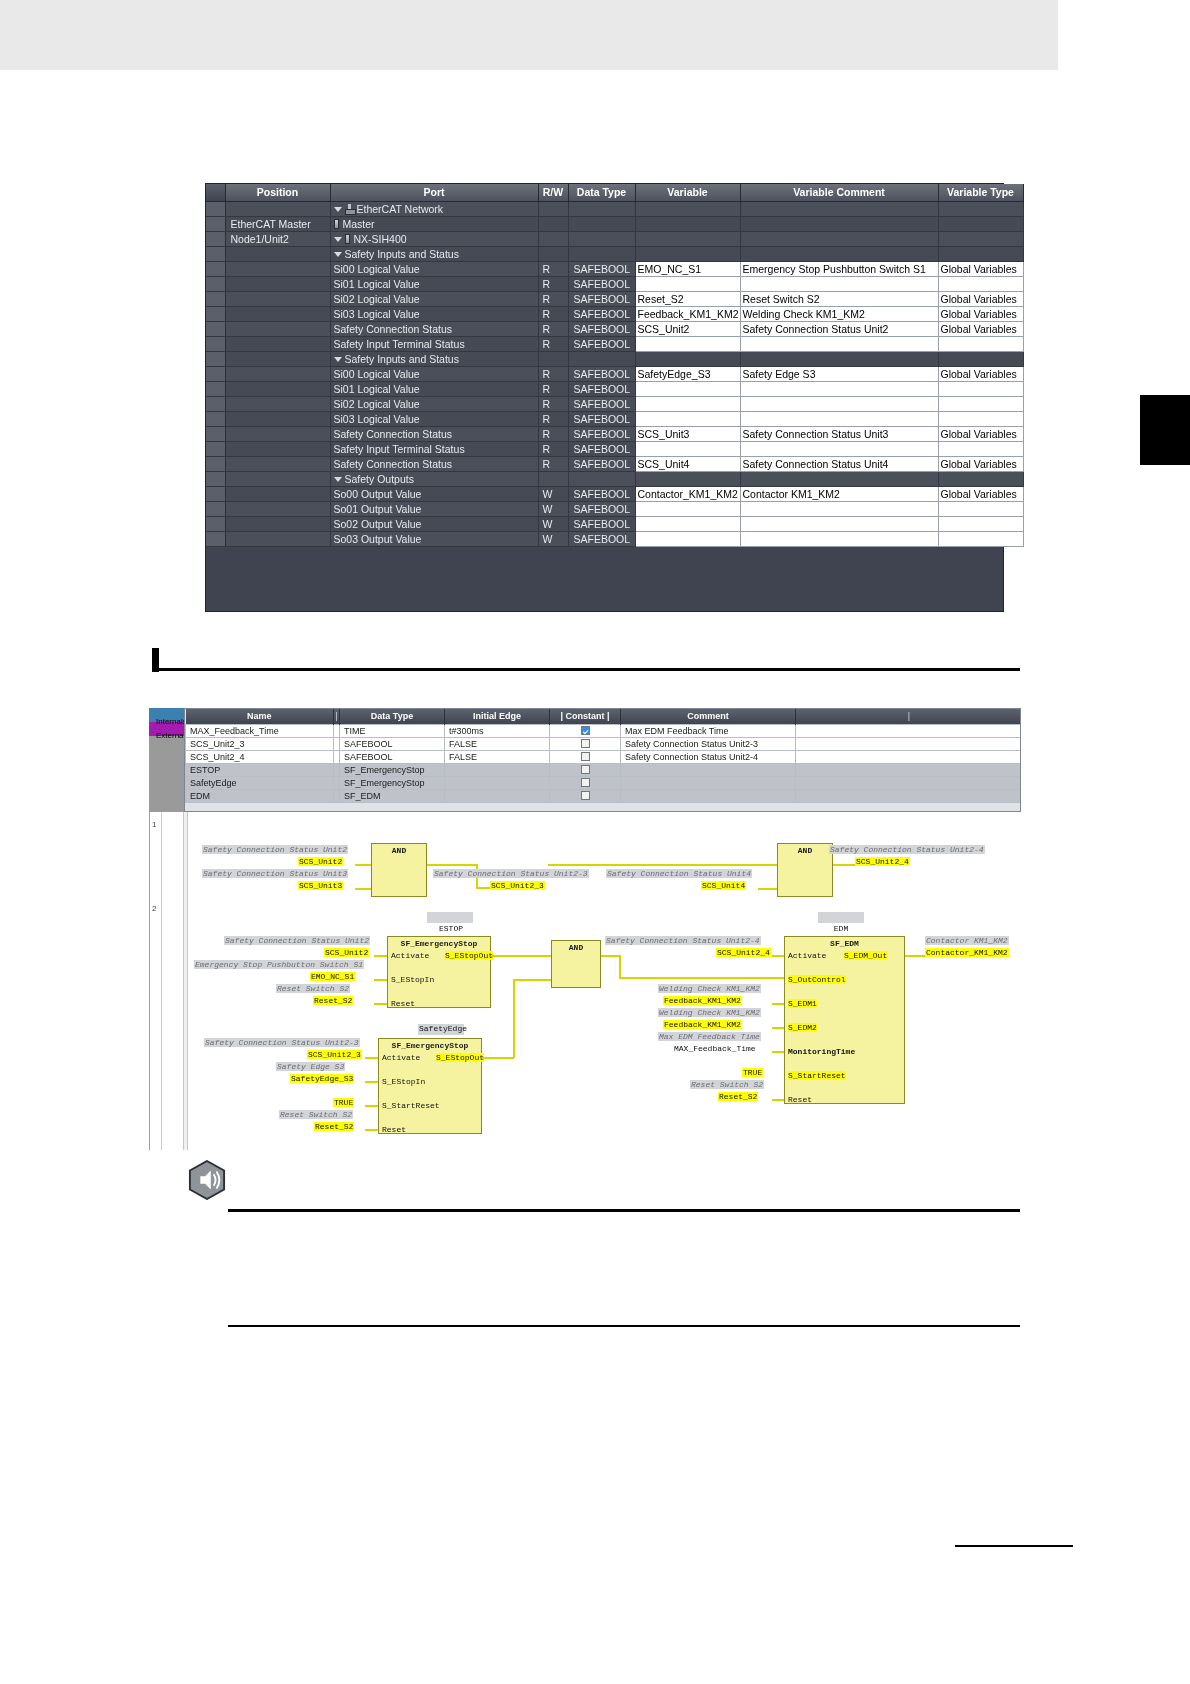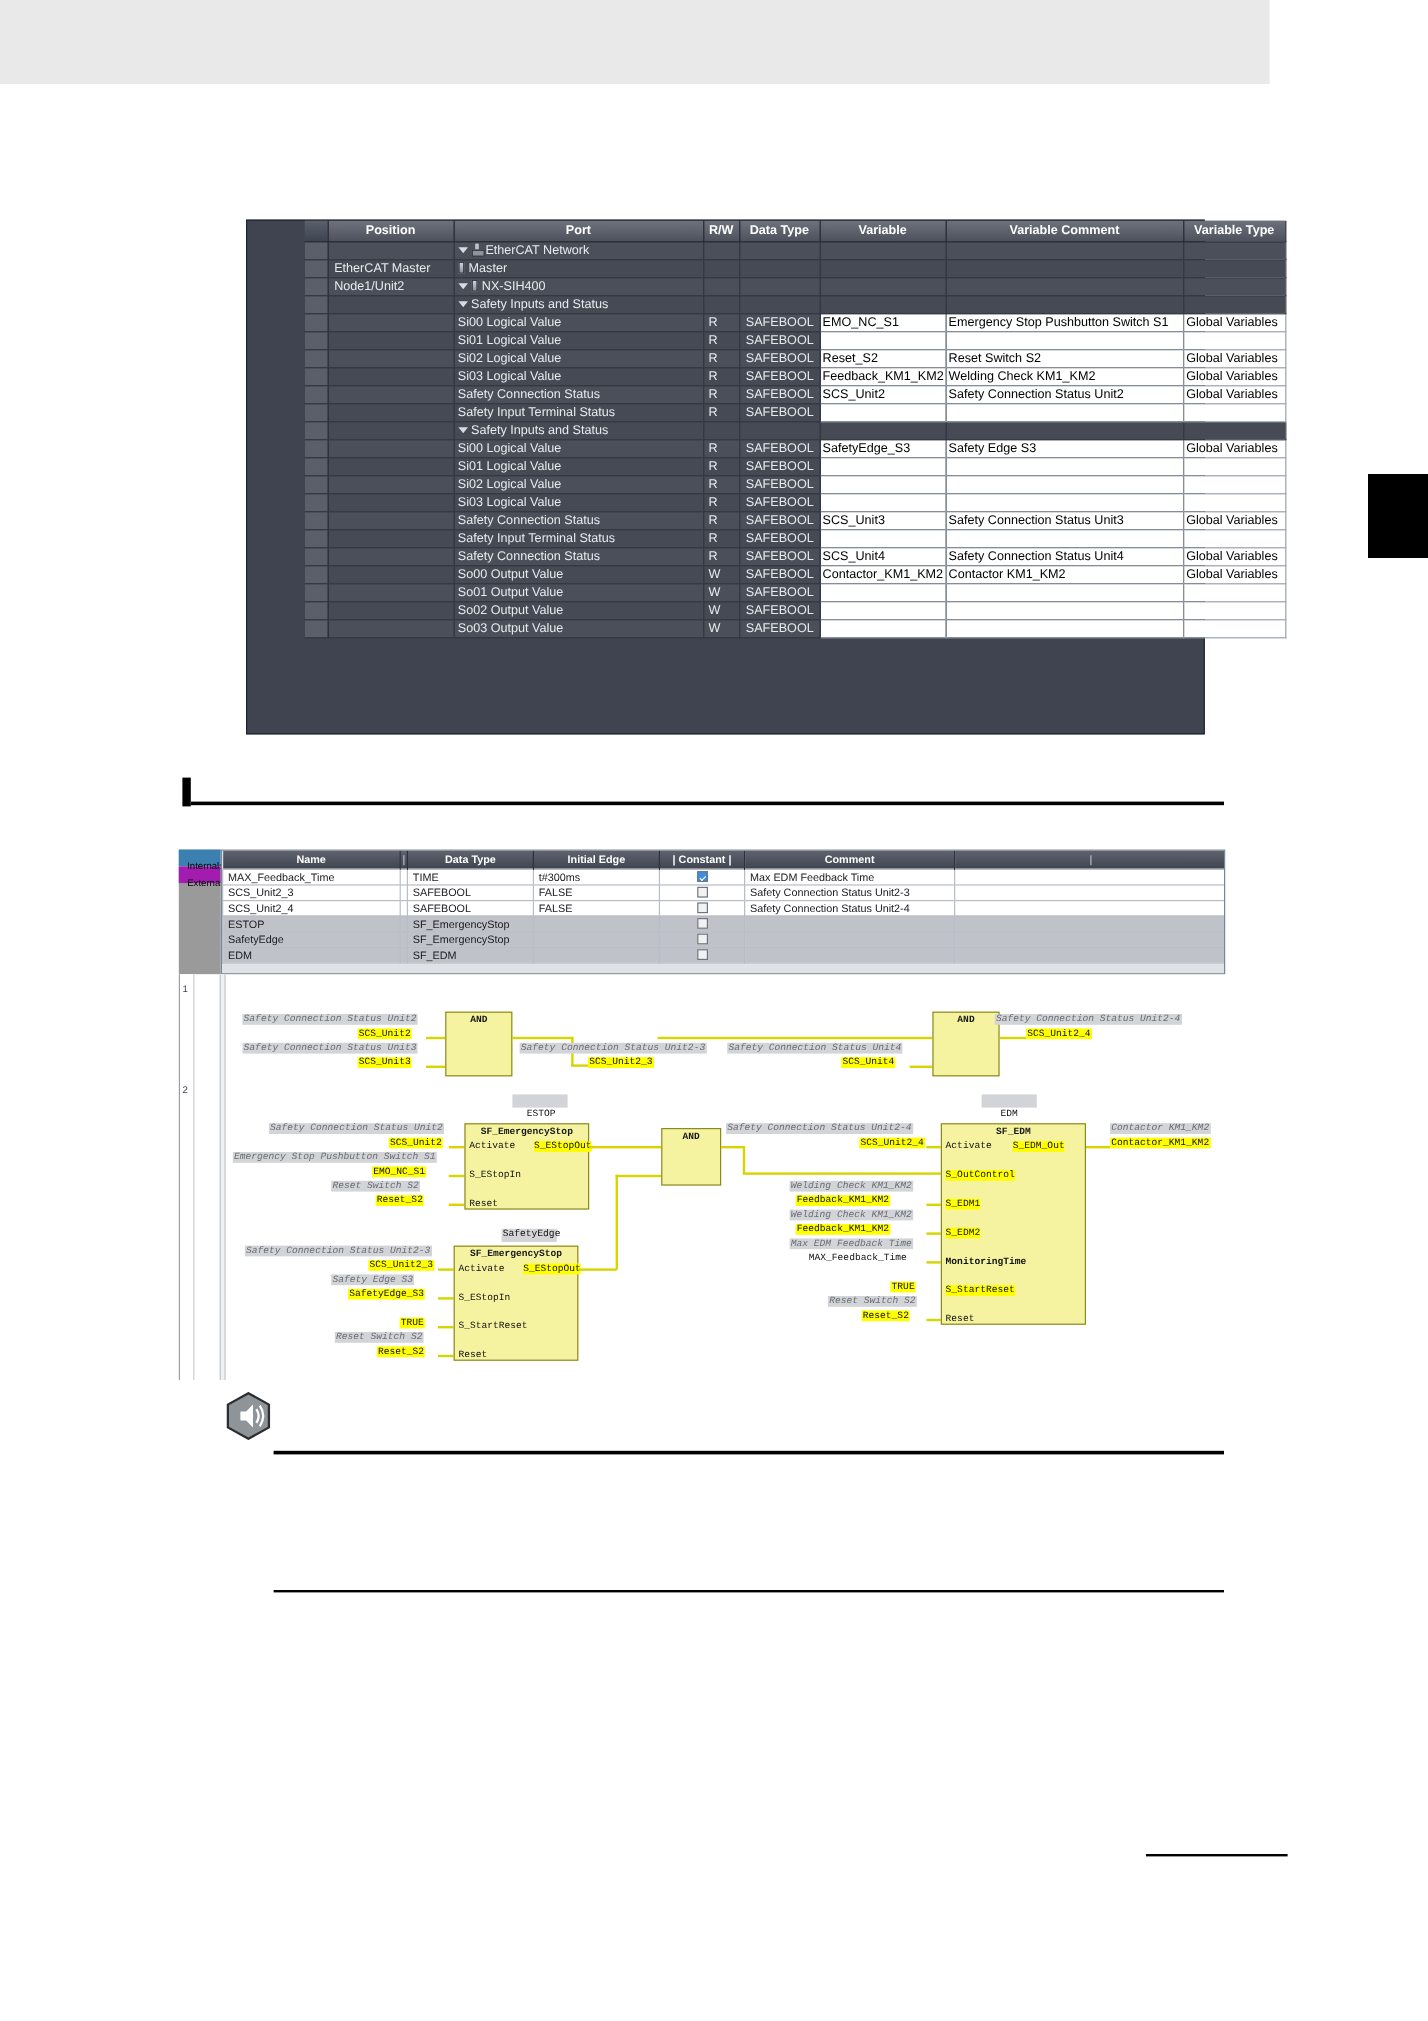--- a/index.html
+++ b/index.html
@@ -51,21 +51,21 @@
   
   .iomap{
     position:absolute; left:205px; top:183px;
     width:799px; height:429px;
     background:#3f4450;
     border:1px solid #20242c;
     font-size:10.5px;
     color:#e8eaee;
     user-select:none;
   }
-  .iomap table{ border-collapse:collapse; width:100%; table-layout:fixed;margin-left:48px; }
+  .iomap table{ border-collapse:collapse; width:100%; table-layout:fixed; }
   .iomap col.c-sel{ width:19px; }
   .iomap col.c-pos{ width:105px; }
   .iomap col.c-port{ width:208px; }
   .iomap col.c-rw{ width:30px; }
   .iomap col.c-dt{ width:67px; }
   .iomap col.c-var{ width:105px; }
   .iomap col.c-vc{ width:198px; }
   .iomap col.c-vt{ width:85px; }
 
   .iomap th{
@@ -434,20 +434,30 @@
         <tr>
           <td class="sel"></td>
           <td class="pos"></td>
           <td class="port ind3">Safety Connection Status</td>
           <td class="rw">R</td>
           <td class="dt">SAFEBOOL</td>
           <td class="edit">SCS_Unit4</td>
           <td class="edit">Safety Connection Status Unit4</td>
           <td class="edit">Global Variables</td>
         </tr>
+        <tr>
+          <td class="sel"></td>
+          <td class="pos"></td>
+          <td class="port ind2"><span class="tri"></span>Safety Outputs</td>
+          <td class="rw"></td>
+          <td class="dt"></td>
+          <td class="blank"></td>
+          <td class="blank"></td>
+          <td class="blank"></td>
+        </tr>
         <tr class="alt">
           <td class="sel"></td>
           <td class="pos"></td>
           <td class="port ind3">So00 Output Value</td>
           <td class="rw">W</td>
           <td class="dt">SAFEBOOL</td>
           <td class="edit">Contactor_KM1_KM2</td>
           <td class="edit">Contactor KM1_KM2</td>
           <td class="edit">Global Variables</td>
         </tr>

